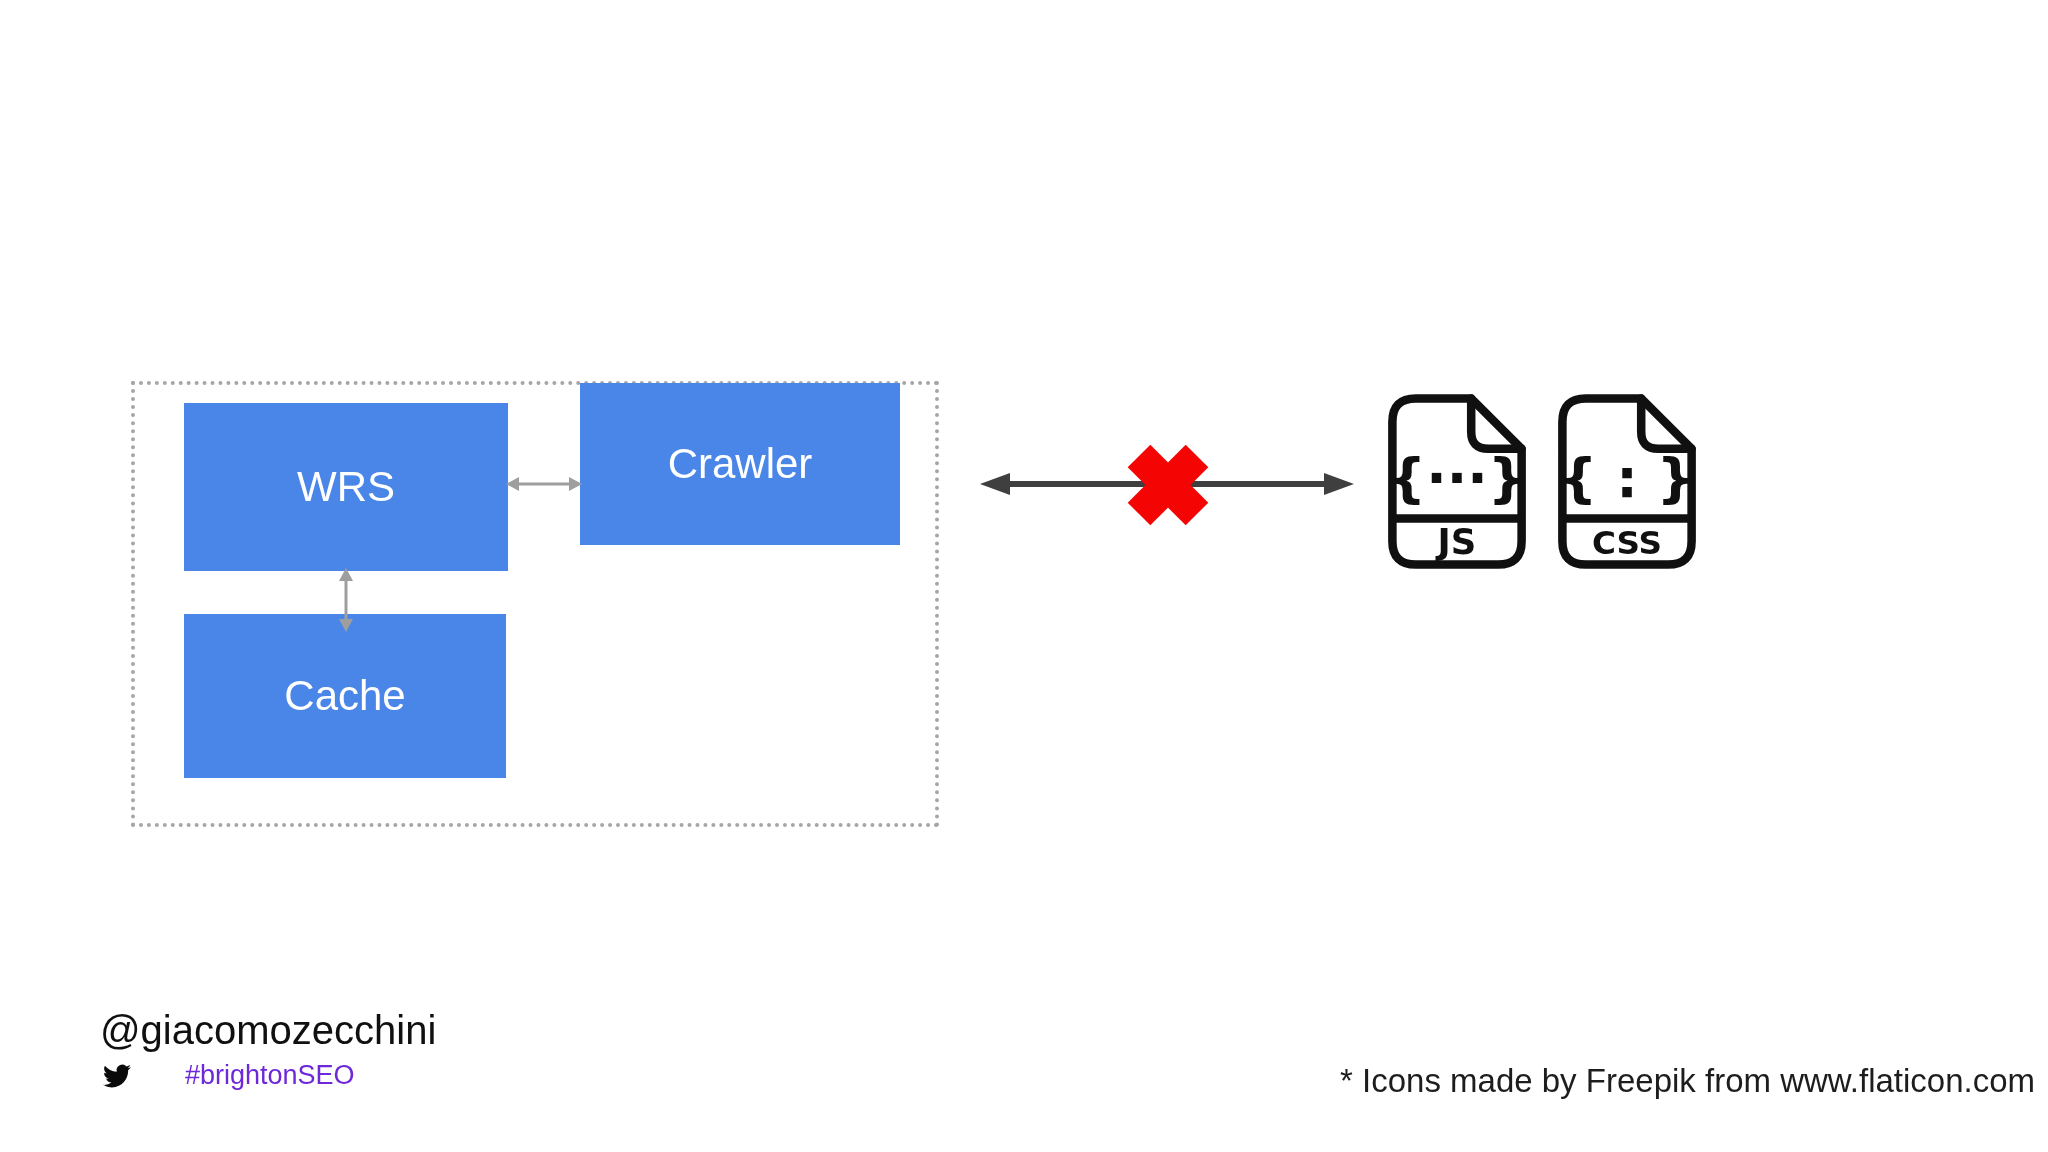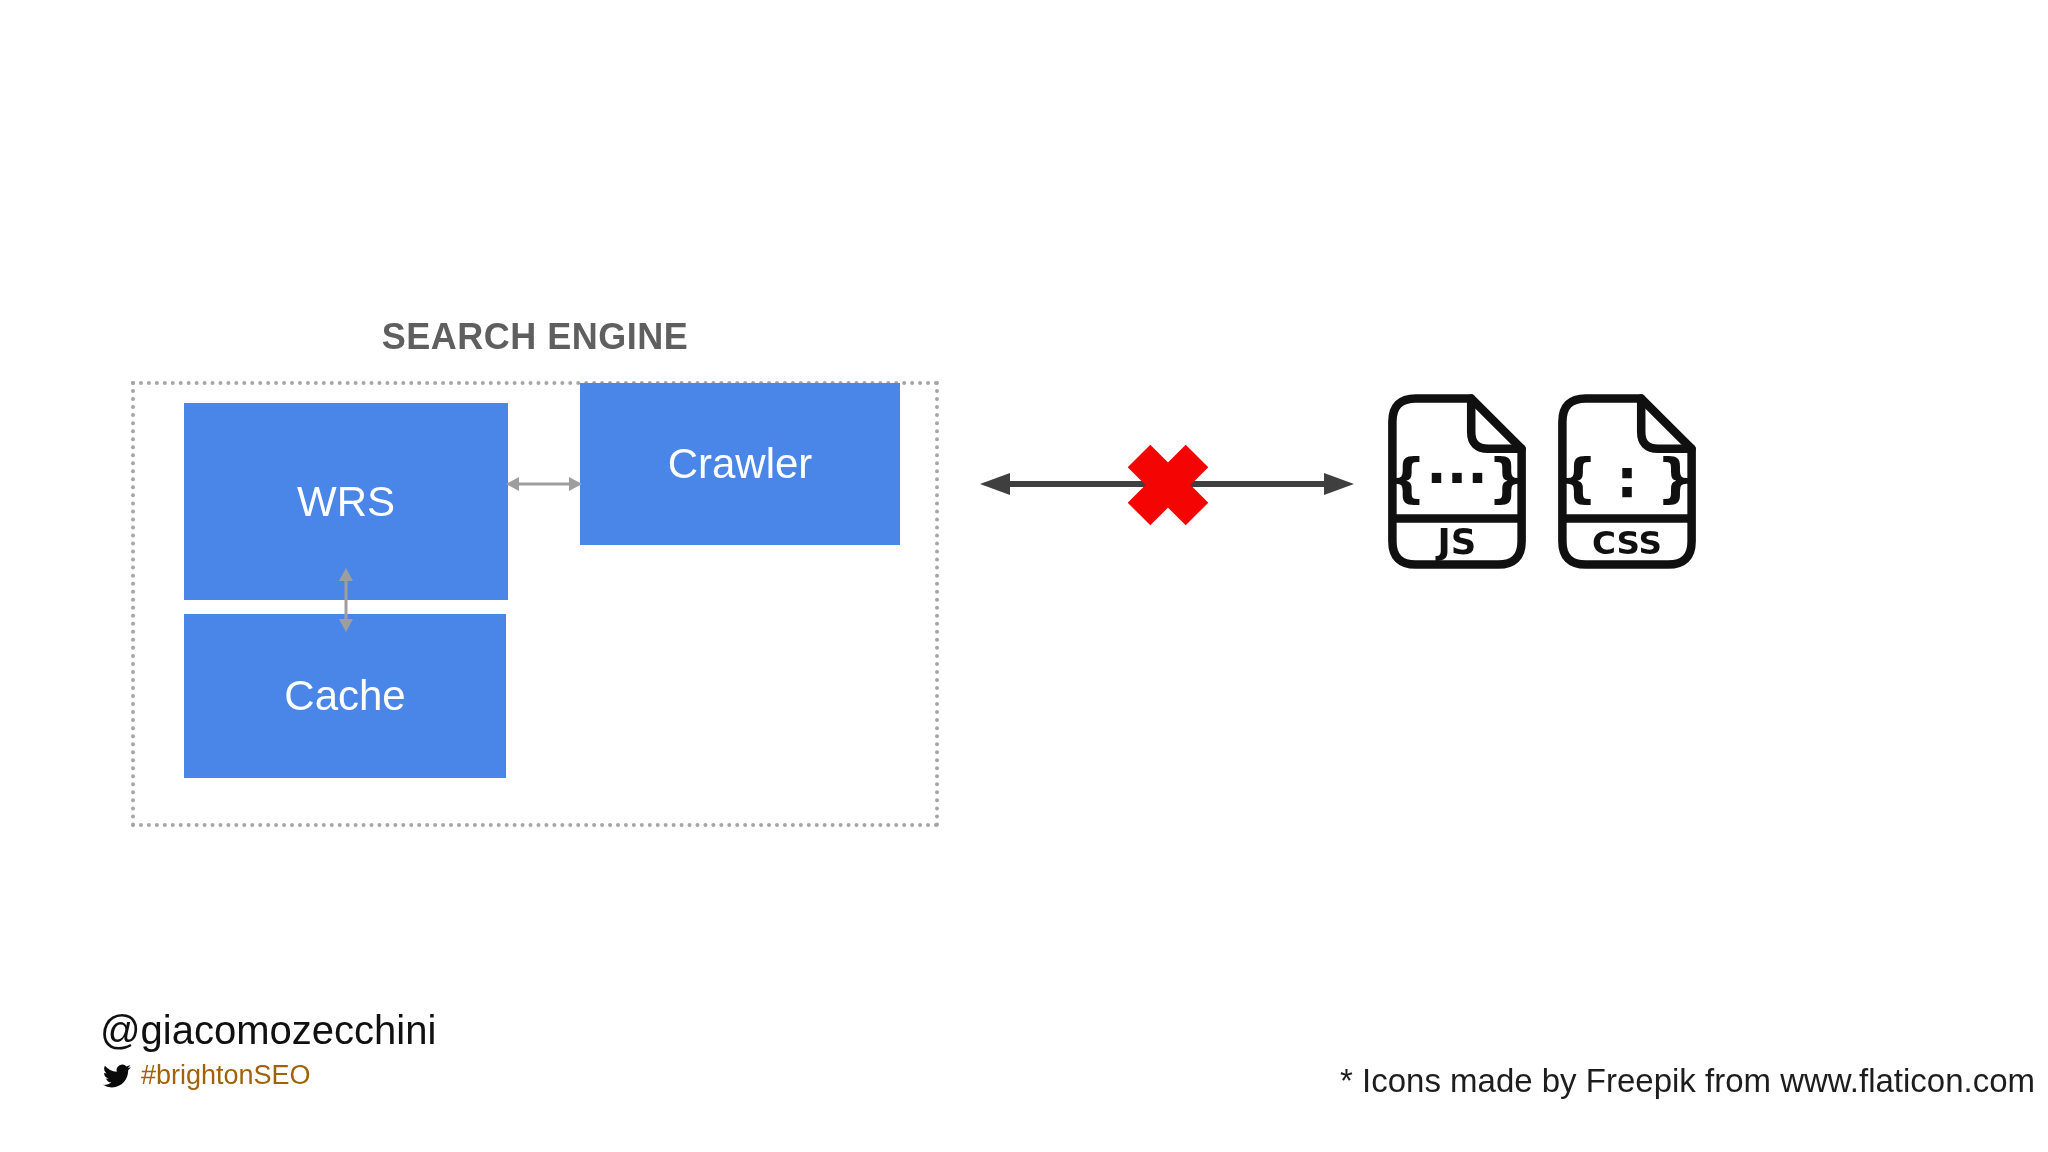--- a/index.html
+++ b/index.html
@@ -40,21 +40,21 @@
   }
 
   .node {
     background: #4a86e8;
     color: #ffffff;
     display: flex;
     align-items: center;
     justify-content: center;
     font-size: 42px;
   }
-  .node-wrs     { left: 184px; top: 403px; width: 324px; height: 197px; }
+  .node-wrs     { left: 184px; top: 403px; width: 324px; height: 168px; }
   .node-crawler { left: 580px; top: 383px; width: 320px; height: 162px; }
   .node-cache   { left: 184px; top: 614px; width: 322px; height: 164px; }
 
   .arrow-h-small { left: 504px; top: 470px; }
   .arrow-v-small { left: 332px; top: 566px; }
   .arrow-big     { left: 978px; top: 468px; }
   .error-cross   { left: 1121px; top: 438px; }
   .icon-js       { left: 1386px; top: 392px; }
   .icon-css      { left: 1556px; top: 392px; }
 
@@ -71,42 +71,42 @@
     white-space: nowrap;
   }
   .tw-row {
     left: 100px; top: 1060px;
     display: flex;
     align-items: center;
     gap: 7px;
   }
   .hashtag {
     font-size: 27px;
-    color: #a16207;
+    color: #6d28d9;
     white-space: nowrap;
+    margin-left: 44px;
   }
   .credit {
     left: 1340px; top: 1062px;
     font-size: 33px;
     color: #1d1d1d;
     white-space: nowrap;
   }
 
   .file-label {
     font-family: "DejaVu Sans", sans-serif;
     font-weight: bold;
   }
 </style>
 </head>
 <body>
 
 <div class="slide">
 
 
-  <div class="abs group-label">SEARCH ENGINE</div>
 
   <div class="abs engine-box"></div>
 
   <div class="abs node node-wrs">
     <span>WRS</span>
   </div>
   <div class="abs node node-crawler">
     <span>Crawler</span>
   </div>
   <div class="abs node node-cache">

